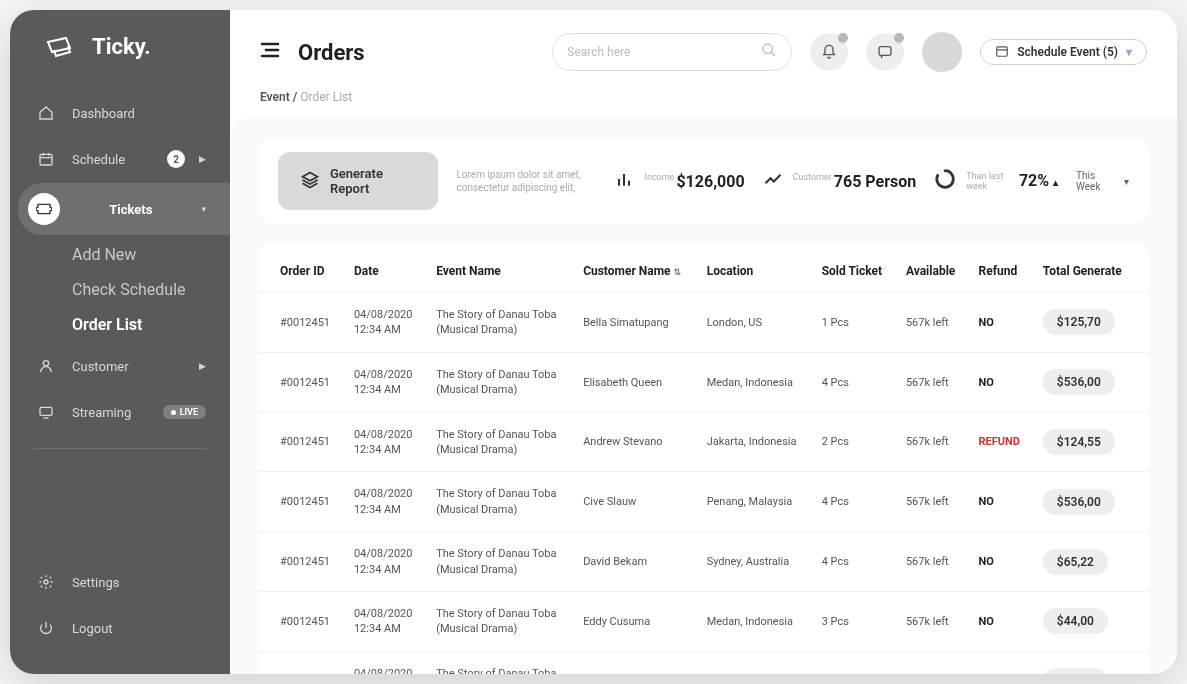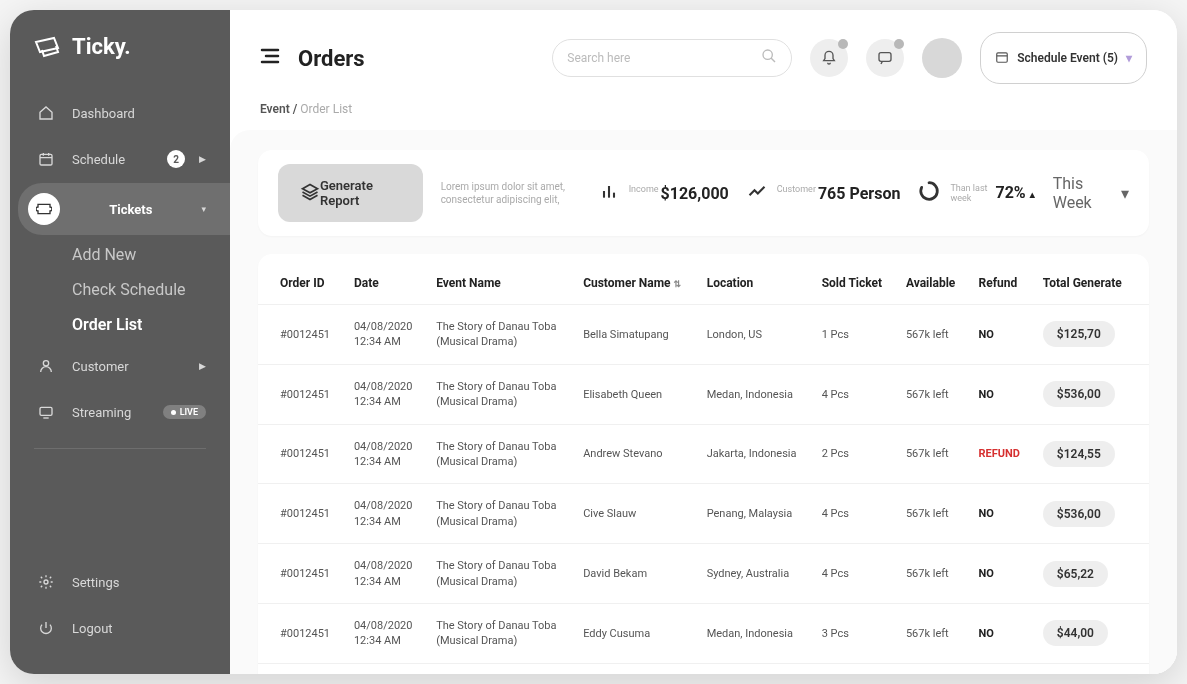--- a/index.html
+++ b/index.html
@@ -1,21 +1,21 @@
 <!DOCTYPE html>
 <html><head>
 <meta charset="utf-8">
 <style>
 * { margin: 0; padding: 0; box-sizing: border-box; font-family: -apple-system, BlinkMacSystemFont, 'Segoe UI', Roboto, sans-serif; }
 body { background: #f5f5f5; padding: 10px; }
 .app-window { width: 1167px; height: 664px; background: #fff; border-radius: 24px; overflow: hidden; display: flex; box-shadow: 0 10px 40px rgba(0,0,0,0.15); }
 
 
 .sidebar { width: 220px; background: #5a5a5a; color: #fff; display: flex; flex-direction: column; padding: 24px 0; }
-.logo-wrap { display: flex; align-items: center; gap: 10px; padding: 0 24px 24px; }
+.logo-wrap { display: flex; align-items: center; gap: 18px; padding: 0 36px 24px; }
 .logo-icon svg { display: block; }
 .logo-text { font-size: 22px; font-weight: 700; }
 .nav { display: flex; flex-direction: column; gap: 2px; margin-top: 8px; }
 .nav-item { display: flex; align-items: center; gap: 14px; padding: 10px 24px; font-size: 13px; color: #d8d8d8; cursor: pointer; position: relative; }
 .nav-item .icon-slot { width: 24px; height: 24px; display: flex; align-items: center; justify-content: center; }
 .nav-item .label { flex: 1; white-space: nowrap; }
 .nav-item .badge-count { background: #fff; color: #5a5a5a; border-radius: 10px; min-width: 18px; height: 18px; font-size: 10px; font-weight: 700; display: flex; align-items: center; justify-content: center; }
 .nav-item .arrow { font-size: 9px; color: #d8d8d8; }
 .nav-item.active { background: #6f6f6f; border-radius: 24px 0 0 24px; margin-left: 8px; padding-left: 10px; color: #fff; }
 .nav-item.active .icon-slot { background: #fff; border-radius: 50%; width: 32px; height: 32px; }
@@ -34,36 +34,36 @@
 .topbar { display: flex; align-items: center; gap: 18px; padding: 22px 30px 12px; }
 .hamburger { cursor: pointer; }
 .page-title { font-size: 22px; font-weight: 700; color: #222; }
 .topbar-spacer { flex: 1; }
 .search-wrap { width: 240px; height: 38px; border: 1px solid #e0e0e0; border-radius: 20px; display: flex; align-items: center; padding: 0 14px; gap: 8px; }
 .search-wrap input { border: none; outline: none; flex: 1; font-size: 12px; color: #666; }
 .search-wrap input::placeholder { color: #bbb; }
 .icon-btn { width: 38px; height: 38px; border-radius: 50%; background: #eee; display: flex; align-items: center; justify-content: center; cursor: pointer; position: relative; }
 .icon-btn .dot { position: absolute; top: 0; right: 0; width: 10px; height: 10px; background: #b8b8b8; border-radius: 50%; }
 .avatar { width: 40px; height: 40px; border-radius: 50%; background: #d8d8d8; cursor: pointer; }
-.schedule-btn { height: 52px; border: 1px solid #d0d0d0; border-radius: 20px; display: flex; align-items: center; gap: 8px; padding: 0 14px; font-size: 12px; font-weight: 600; color: #333; cursor: pointer; }
+.schedule-btn { height: 26px; border: 1px solid #d0d0d0; border-radius: 20px; display: flex; align-items: center; gap: 8px; padding: 0 14px; font-size: 12px; font-weight: 600; color: #333; cursor: pointer; }
 
 .breadcrumb { padding: 6px 30px 14px; font-size: 12px; color: #555; }
 .breadcrumb .bc-current { color: #aaa; }
 
 .content { flex: 1; background: #fafafa; border-radius: 20px 0 0 0; padding: 20px 28px; overflow: auto; }
 
 .stats-row { display: flex; align-items: center; gap: 18px; background: #fff; border-radius: 14px; padding: 14px 20px; margin-bottom: 18px; box-shadow: 0 1px 2px rgba(0,0,0,0.03); }
-.gen-report { background: #d9d9d9; border-radius: 12px; padding: 14px 22px; display: flex; align-items: center; font-size: 13px; font-weight: 600; color: #333; cursor: pointer; }
+.gen-report { background: #d9d9d9; border-radius: 12px; padding: 14px 22px; display: flex; align-items: center; gap: 10px; font-size: 13px; font-weight: 600; color: #333; cursor: pointer; }
 .stat-text { font-size: 10px; color: #aaa; max-width: 140px; line-height: 1.3; }
 .stat-block { display: flex; align-items: center; gap: 10px; }
 .stat-label { font-size: 9px; color: #aaa; }
 .stat-value { font-size: 16px; font-weight: 700; color: #222; white-space: nowrap; }
 .stat-col { display: flex; gap: 2px; }
 .trend-up { font-size: 10px; }
-.period-select { margin-left: auto; font-size: 16px; color: #666; display: flex; align-items: center; gap: 6px; cursor: pointer; }
+.period-select { margin-left: auto; font-size: 10px; color: #666; display: flex; align-items: center; gap: 6px; cursor: pointer; }
 
 .table-card { background: #fff; border-radius: 14px; padding: 8px 0 0; box-shadow: 0 1px 2px rgba(0,0,0,0.03); }
 table { width: 100%; border-collapse: collapse; }
 th { text-align: left; font-size: 12px; font-weight: 700; color: #222; padding: 14px 10px; }
 th:first-child { padding-left: 22px; }
 th:last-child { padding-right: 22px; }
 td { font-size: 11px; color: #555; padding: 14px 10px; border-top: 1px solid #f0f0f0; vertical-align: middle; }
 td:first-child { padding-left: 22px; }
 td:last-child { padding-right: 22px; }
 .date-cell { line-height: 1.4; }

